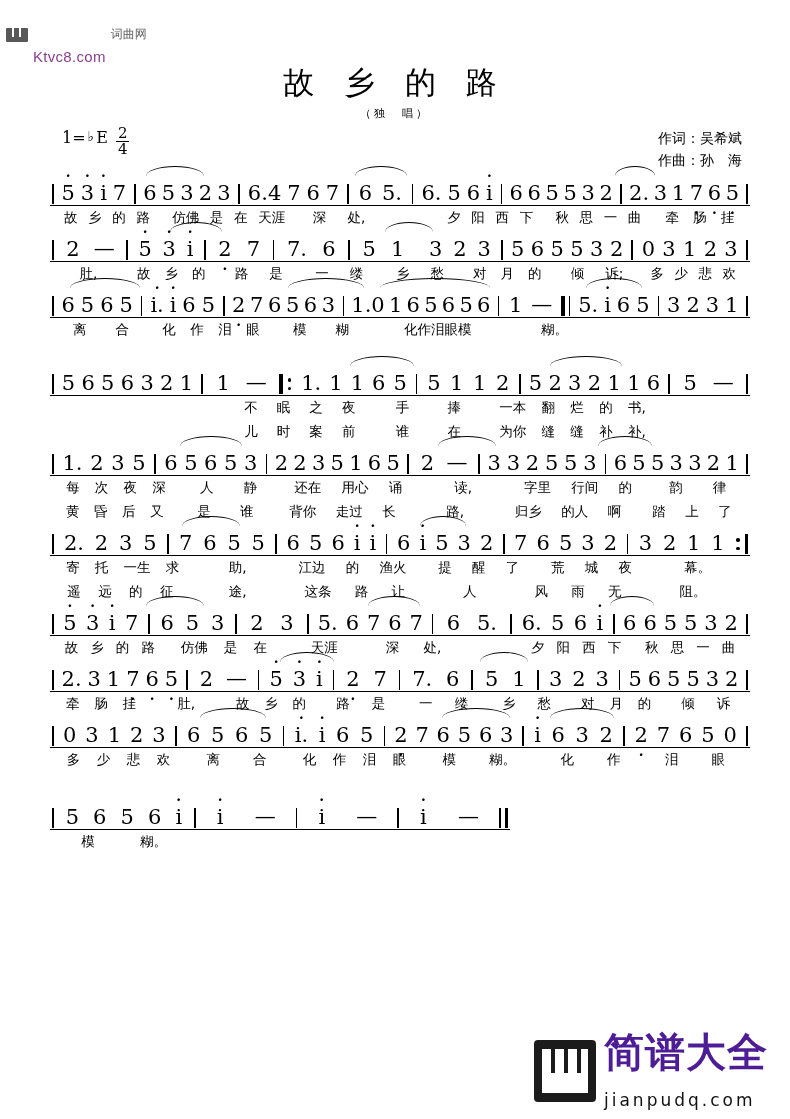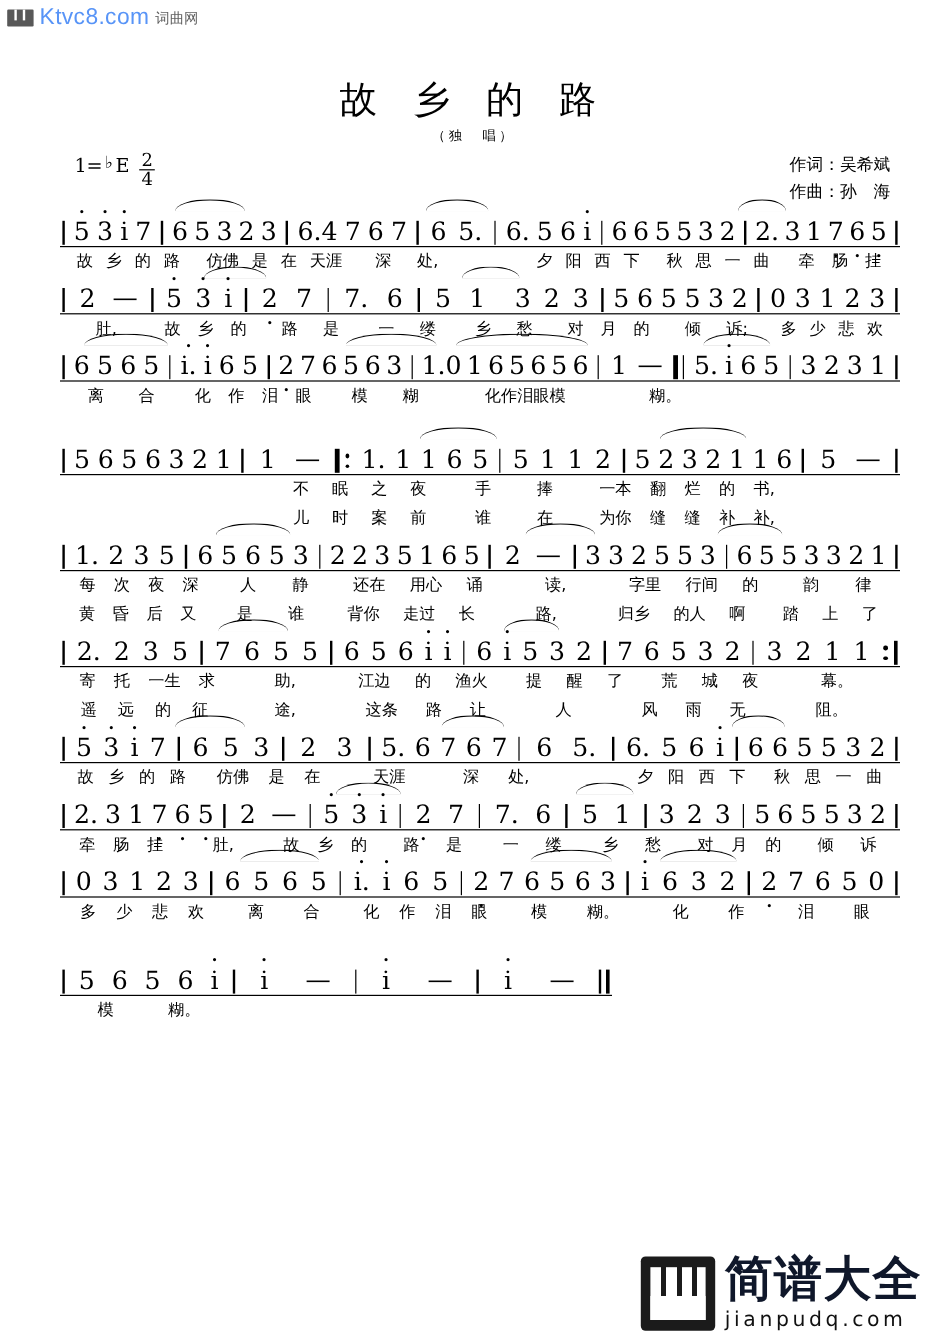--- a/index.html
+++ b/index.html
@@ -39,23 +39,24 @@
     position: absolute;
     top: 0;
     width: 2px;
     height: 9px;
     background: #ffffff;
   }
   .topmark .keys::before { left: 6px; }
   .topmark .keys::after  { left: 13px; }
   .topmark .url {
     font-family: "Liberation Sans", sans-serif;
-    font-size: 19px;
-    color: #3b82f6;
+    font-size: 15px;
+    color: #701a75;
     letter-spacing: 0.3px;
+    margin-top: 44px;
   }
   .topmark .cn {
     font-family: Liberation Sans, sans-serif;
     font-size: 12px;
     color: #444;
   }
 
   
   .title {
     position: absolute;
@@ -255,29 +256,29 @@
     left: 8px; top: 33px;
     width: 46px; height: 20px;
     background: #fff;
   }
   .logo .txt { display: flex; flex-direction: column; line-height: 1; }
   .logo .big {
     font-size: 40px;
     font-family: "DejaVu Serif", serif;
     font-weight: bold;
     letter-spacing: 1px;
-    color: #0f172a;
+    color: #4c1d95;
     text-align: center;
   }
   .logo .small {
     font-size: 17px;
     font-family: "DejaVu Sans", sans-serif;
     letter-spacing: 3px;
     color: #111;
-    margin-top: 6px;
+    margin-top: 20px;
   }
 </style>
 </head>
 <body>
 
 <div class="topmark">
   <span class="keys"></span>
   <span class="url">Ktvc8.com</span>
   <span class="cn">词曲网</span>
 </div>

